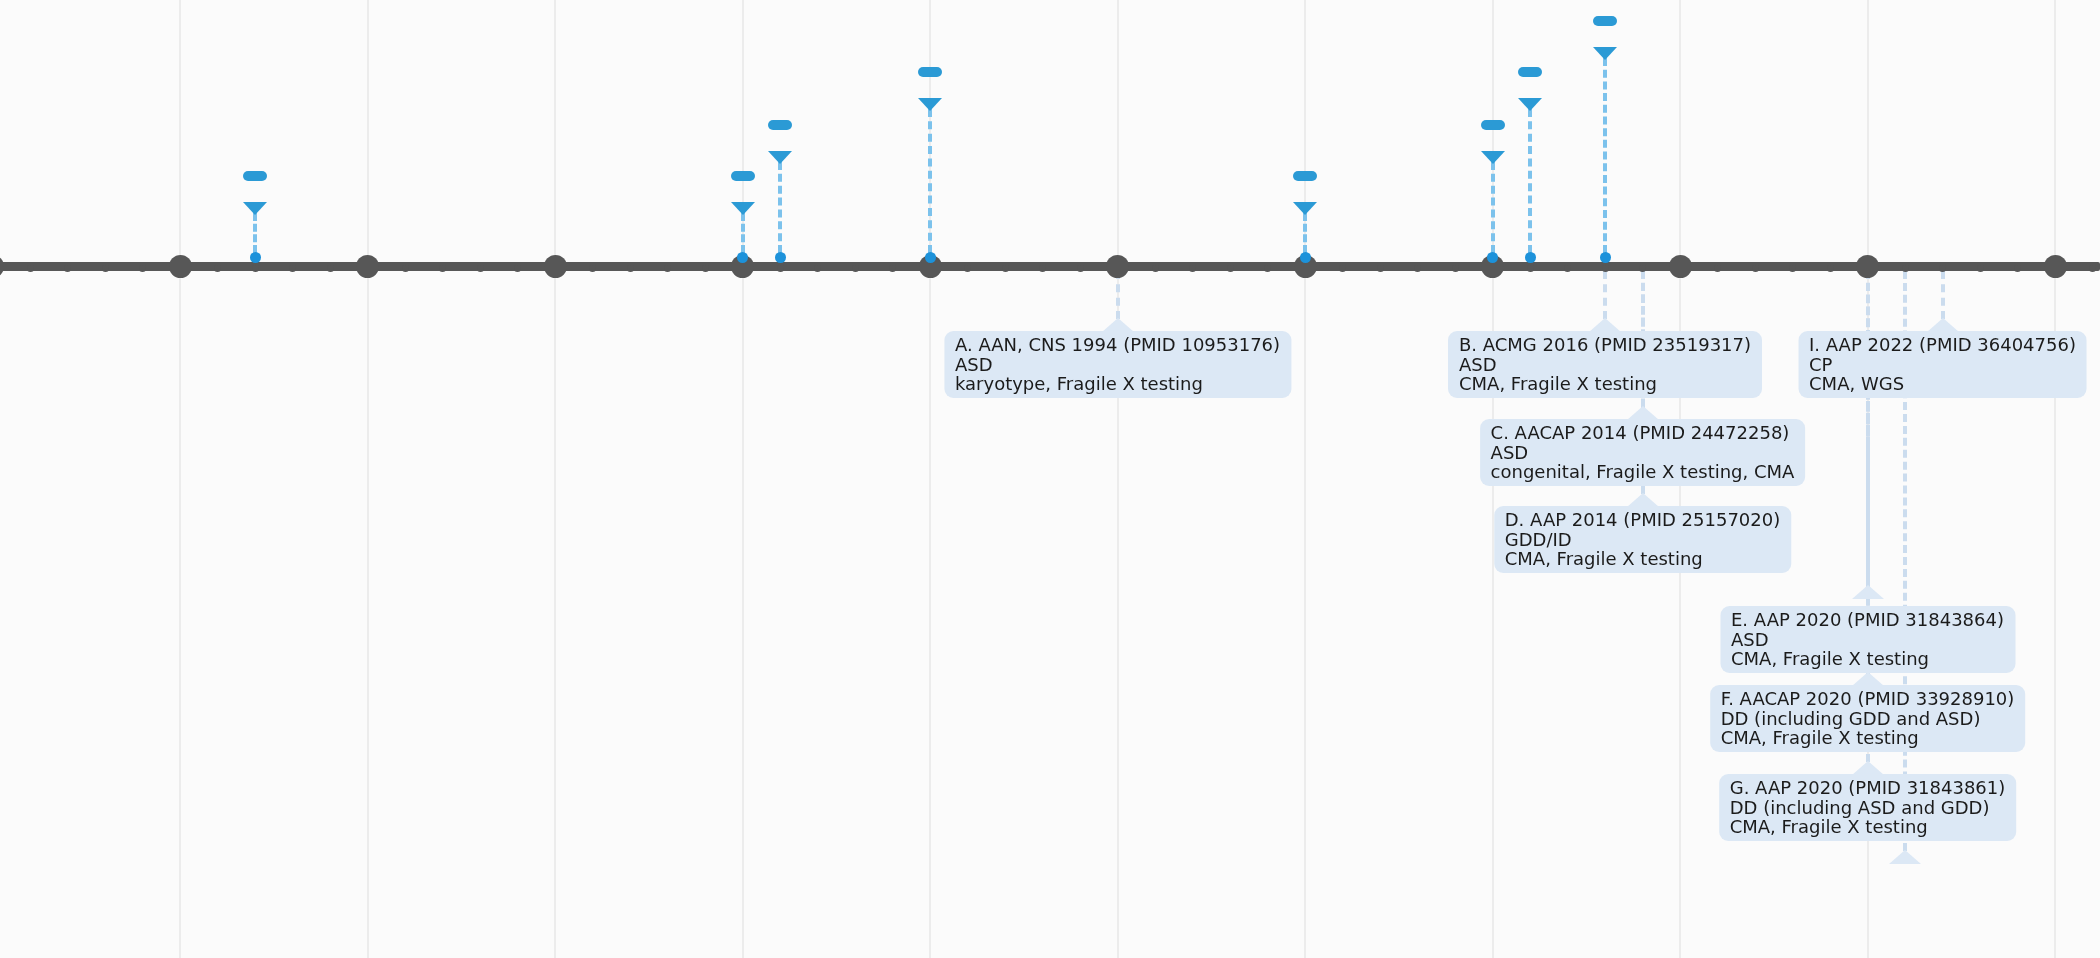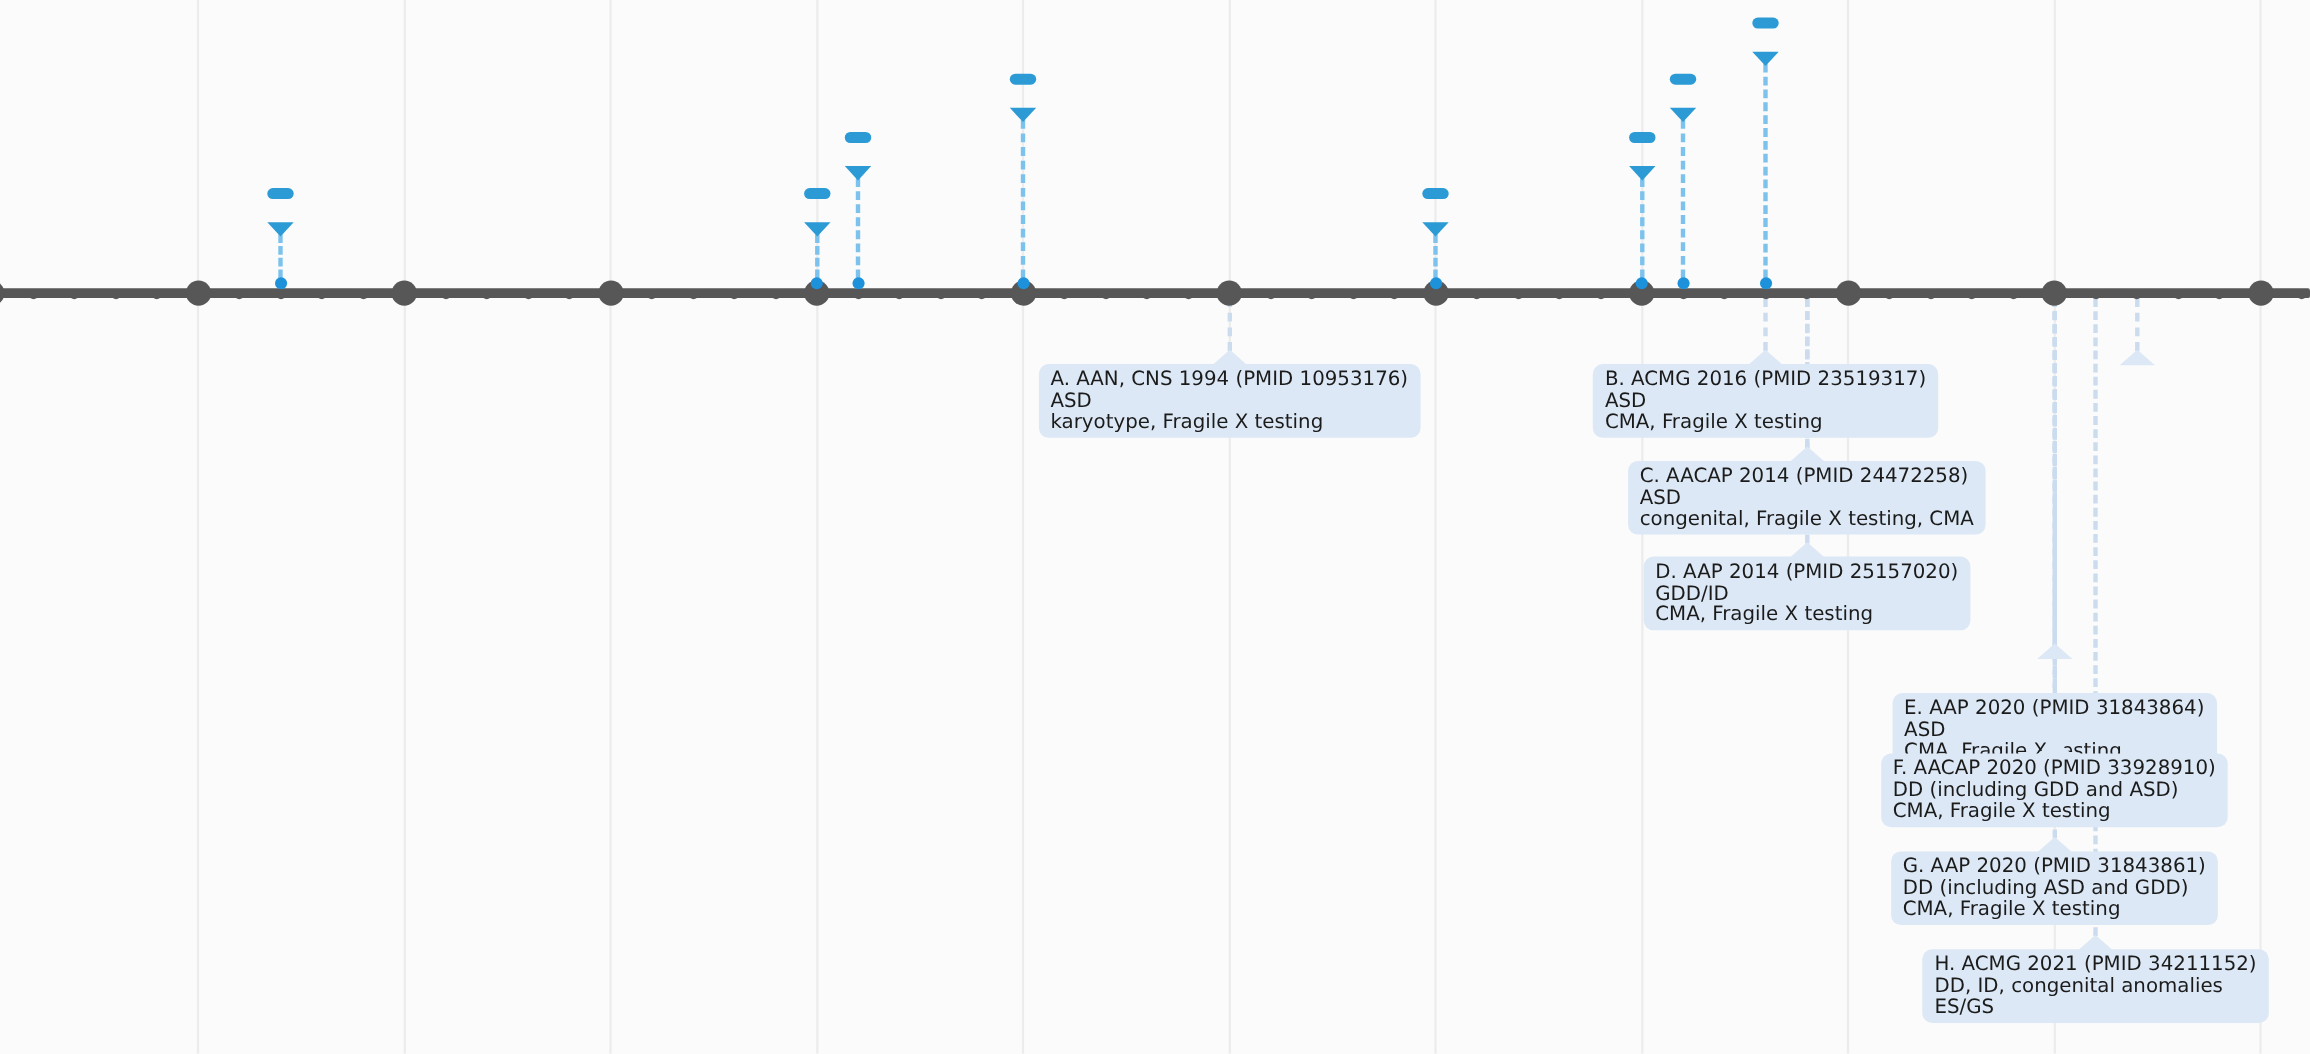--- a/index.html
+++ b/index.html
@@ -156,55 +156,55 @@
     </div>
     <div class="guideline-connector" style="left: 1605px; top: 270.5px; height: 48.5px;"></div>
     <div class="guideline-pointer" style="left: 1605px; top: 318px;"></div>
     <div class="guideline-box" style="left: 1605px; top: 331px;">
       <div>B. ACMG 2016 (PMID 23519317)</div>
       <div>ASD</div>
       <div>CMA, Fragile X testing</div>
     </div>
     <div class="guideline-connector" style="left: 1942.5px; top: 270.5px; height: 48.5px;"></div>
     <div class="guideline-pointer" style="left: 1942.5px; top: 318px;"></div>
+    <div class="guideline-box" style="left: 1942.5px; top: 331px;">
+      <div>I. AAP 2022 (PMID 36404756)</div>
+      <div>CP</div>
+      <div>CMA, WGS</div>
+    </div>
     <div class="guideline-connector" style="left: 1642.5px; top: 270.5px; height: 136.5px;"></div>
     <div class="guideline-pointer" style="left: 1642.5px; top: 406px;"></div>
     <div class="guideline-box" style="left: 1642.5px; top: 419px;">
       <div>C. AACAP 2014 (PMID 24472258)</div>
       <div>ASD</div>
       <div>congenital, Fragile X testing, CMA</div>
     </div>
     <div class="guideline-connector" style="left: 1642.5px; top: 270.5px; height: 223.5px;"></div>
     <div class="guideline-pointer" style="left: 1642.5px; top: 493px;"></div>
     <div class="guideline-box" style="left: 1642.5px; top: 506px;">
       <div>D. AAP 2014 (PMID 25157020)</div>
       <div>GDD/ID</div>
       <div>CMA, Fragile X testing</div>
     </div>
     <div class="guideline-connector" style="left: 1867.5px; top: 270.5px; height: 315.5px;"></div>
     <div class="guideline-pointer" style="left: 1867.5px; top: 585px;"></div>
-    <div class="guideline-box" style="left: 1867.5px; top: 630px;">
+    <div class="guideline-box" style="left: 1867.5px; top: 606px;">
       <div>E. AAP 2020 (PMID 31843864)</div>
       <div>ASD</div>
       <div>CMA, Fragile X testing</div>
     </div>
     <div class="guideline-connector" style="left: 1867.5px; top: 270.5px; height: 402.5px;"></div>
     <div class="guideline-pointer" style="left: 1867.5px; top: 672px;"></div>
     <div class="guideline-box" style="left: 1867.5px; top: 685px;">
       <div>F. AACAP 2020 (PMID 33928910)</div>
       <div>DD (including GDD and ASD)</div>
       <div>CMA, Fragile X testing</div>
     </div>
     <div class="guideline-connector" style="left: 1867.5px; top: 270.5px; height: 491.5px;"></div>
     <div class="guideline-pointer" style="left: 1867.5px; top: 761px;"></div>
     <div class="guideline-box" style="left: 1867.5px; top: 774px;">
       <div>G. AAP 2020 (PMID 31843861)</div>
       <div>DD (including ASD and GDD)</div>
       <div>CMA, Fragile X testing</div>
     </div>
     <div class="guideline-connector" style="left: 1905px; top: 270.5px; height: 580.5px;"></div>
     <div class="guideline-pointer" style="left: 1905px; top: 850px;"></div>
-    <div class="guideline-box" style="left: 1905px; top: 863px;">
-      <div>H. ACMG 2021 (PMID 34211152)</div>
-      <div>DD, ID, congenital anomalies</div>
-      <div>ES/GS</div>
-    </div>
   </div>
 
 </body></html>

